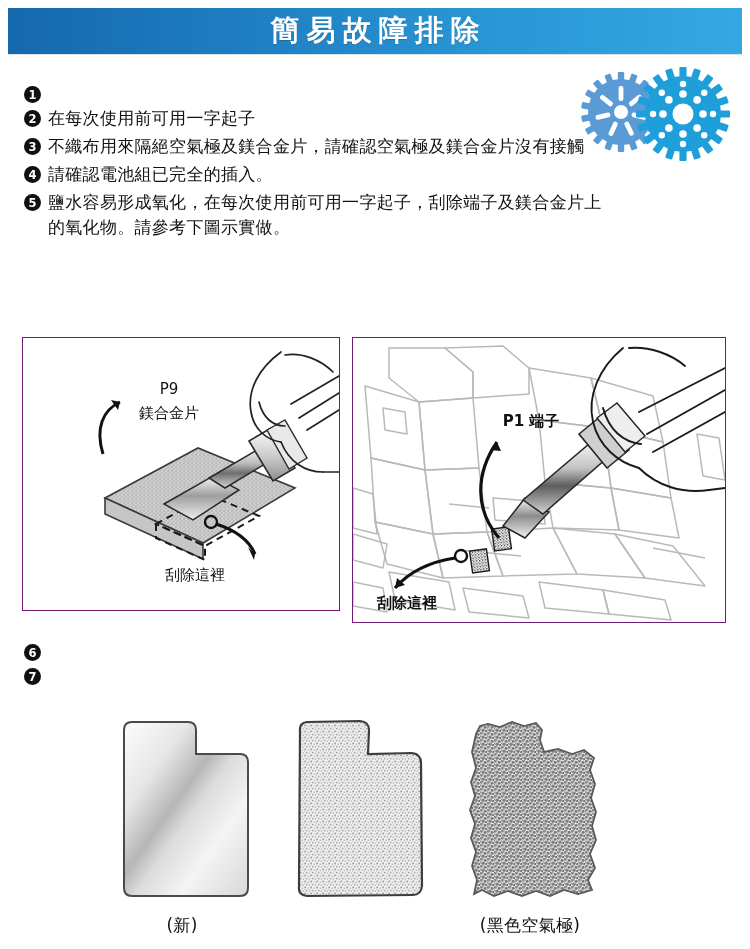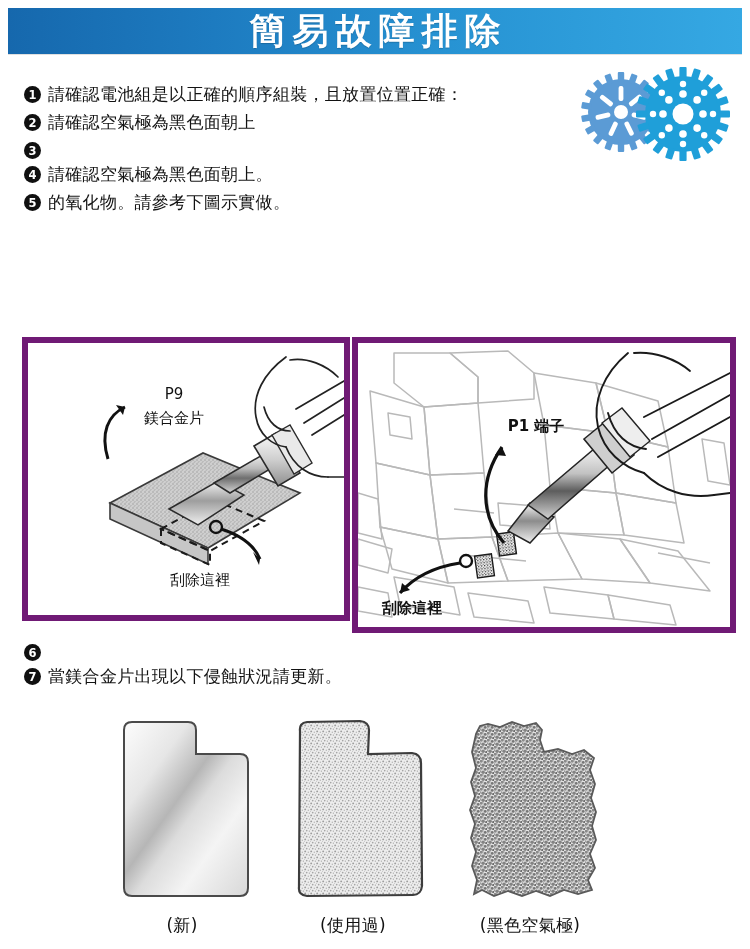--- a/index.html
+++ b/index.html
@@ -15,21 +15,21 @@
 
   
   .banner{
     position:absolute;left:8px;top:8px;width:734px;height:46px;
     background:linear-gradient(90deg,#1668ad 0%,#1d7bc0 28%,#2793d3 60%,#35a8e3 100%);
     box-shadow:0 1px 0 rgba(0,0,0,.12);
   }
   .banner-title{
     position:absolute;left:0;top:0;width:734px;height:46px;
     display:flex;align-items:center;justify-content:center;
-    color:#ffffff;font-size:36px;font-weight:bold;letter-spacing:7px;
+    color:#ffffff;font-size:29px;font-weight:bold;letter-spacing:7px;
     text-indent:7px;
     text-shadow:0 1px 1px rgba(0,0,0,.18);
     font-family:"DejaVu Sans","Liberation Sans",sans-serif;
   }
 
   
   .gears{position:absolute;left:573px;top:62px;width:172px;height:100px;}
 
   
   .list{position:absolute;left:24px;top:82px;width:700px;}
@@ -41,21 +41,21 @@
     display:flex;align-items:center;justify-content:center;
     margin-top:4px;margin-right:7px;
     font-family:"DejaVu Sans","Liberation Sans",sans-serif;
   }
   .txt{font-size:17px;line-height:25px;letter-spacing:.3px;color:#121212;}
   .txt .l2{display:block;}
 
   .list2{position:absolute;left:24px;top:640px;width:700px;}
 
   
-  .panel{position:absolute;border:6px solid #701a75;background:#fff;overflow:hidden;}
+  .panel{position:absolute;border:1px solid #701a75;background:#fff;overflow:hidden;}
   #panel-left{left:22px;top:337px;width:316px;height:272px;}
   #panel-right{left:352px;top:337px;width:372px;height:284px;font-weight:bold;}
   .panel svg{display:block;}
   .cap{font-family:"DejaVu Sans","Liberation Sans",sans-serif;font-size:15px;fill:#111;}
 
   
   .plates{position:absolute;left:0;top:718px;width:750px;height:231px;}
   .plate-wrap{position:absolute;}
   #plate-new{left:118px;top:0px;}
   #plate-used{left:292px;top:0px;}
@@ -162,43 +162,44 @@
           <circle cx="-21.2" cy="-21.2" r="3.2"></circle>
         </g>
       </g>
     </svg>
   </div>
 
   <div class="list">
     <div class="item">
       <div class="num">1</div>
       <div class="txt">
-        <span>請確認電池組是以正確的順序組裝，且放置位置正確：</span>
       </div>
     </div>
     <div class="item">
       <div class="num">2</div>
       <div class="txt">
-        <span>請確認空氣極為黑色面朝上</span>
+        <span>在每次使用前可用一字起子</span>
       </div>
     </div>
     <div class="item">
       <div class="num">3</div>
       <div class="txt">
+        <span>不織布用來隔絕空氣極及鎂合金片，請確認空氣極及鎂合金片沒有接觸</span>
       </div>
     </div>
     <div class="item">
       <div class="num">4</div>
       <div class="txt">
-        <span>請確認空氣極為黑色面朝上。</span>
+        <span>請確認電池組已完全的插入。</span>
       </div>
     </div>
     <div class="item">
       <div class="num">5</div>
       <div class="txt">
+        <span>鹽水容易形成氧化，在每次使用前可用一字起子，刮除端子及鎂合金片上</span>
         <span class="l2">的氧化物。請參考下圖示實做。</span>
       </div>
     </div>
   </div>
 
   <div class="panel" id="panel-left">
     <svg width="316" height="272" viewBox="0 0 316 272">
       <defs>
         <linearGradient id="shaftG" x1="0" y1="0" x2="0" y2="1">
           <stop offset="0%" stop-color="#f2f2f2"></stop>
@@ -357,23 +358,20 @@
       </g>
     </svg>
   </div>
 
   <div class="list2">
     <div class="item">
       <div class="num">6</div>
     </div>
     <div class="item">
       <div class="num">7</div>
-      <div class="txt">
-        <span>當鎂合金片出現以下侵蝕狀況請更新。</span>
-      </div>
     </div>
   </div>
 
   <div class="plates">
 
     <div class="plate-wrap" id="plate-new">
       <svg width="140" height="185" viewBox="0 0 140 185">
         <defs>
           <linearGradient id="shinyG" x1="0" y1="0" x2="1" y2="1">
             <stop offset="0%" stop-color="#fdfdfd"></stop>
@@ -418,17 +416,16 @@
           </pattern>
         </defs>
         <path d="M10,16 L14,8 L22,6 L34,9 L46,4 L58,8 L70,5 L76,12 L74,22 L78,34 L92,31 L106,36 L118,32 L128,40
                  L124,52 L129,66 L125,80 L130,94 L126,108 L130,122 L124,136 L129,150 L122,162 L126,172
                  L112,176 L98,172 L84,178 L70,173 L56,178 L42,173 L28,178 L16,172 L8,176 L11,162 L6,148
                  L10,134 L5,120 L9,106 L4,92 L9,78 L5,64 L10,50 L6,34 Z" fill="url(#corrTex)" stroke="#5a5a5a" stroke-width="1.8"></path>
       </svg>
     </div>
 
     <div class="plate-label" id="label-new">(新)</div>
-    <div class="plate-label" id="label-used">(使用過)</div>
     <div class="plate-label" id="label-corroded">(黑色空氣極)</div>
   </div>
 
 </div>
 
 </body></html>

